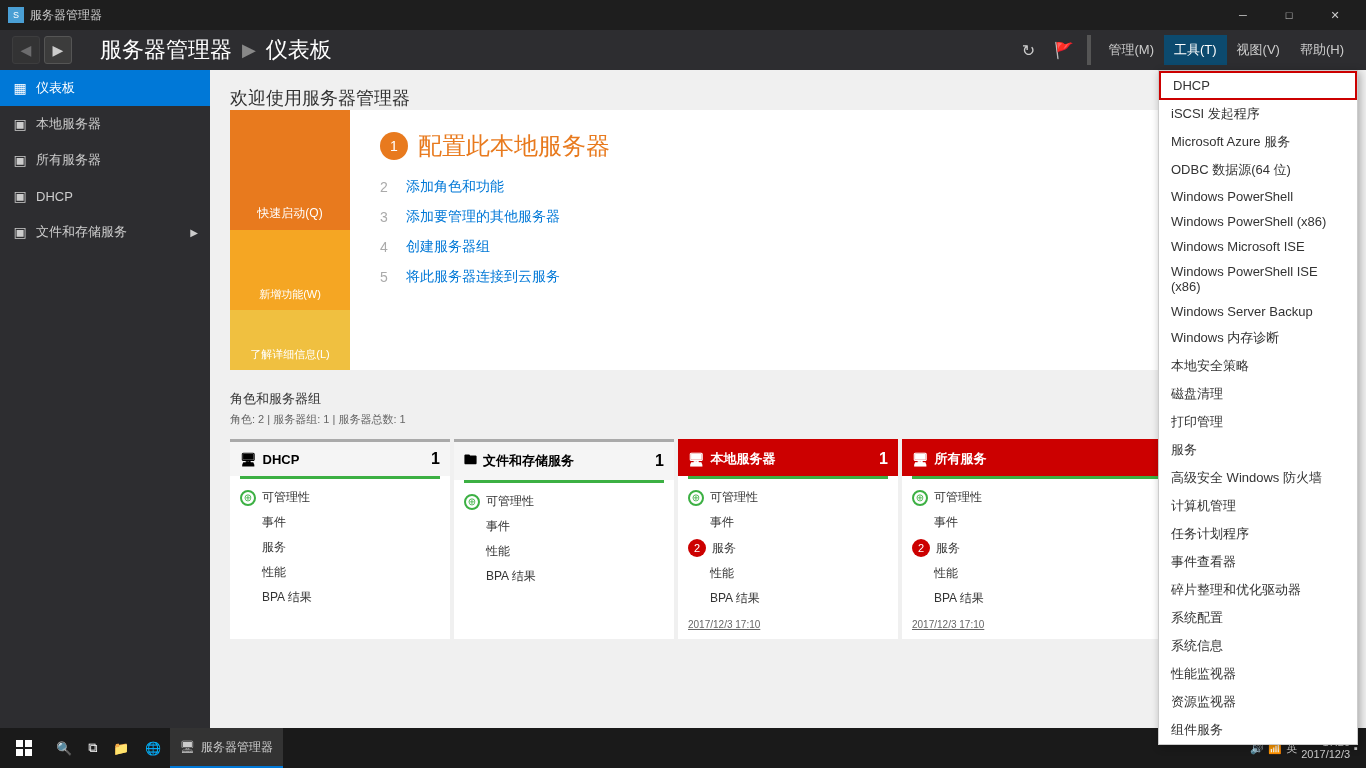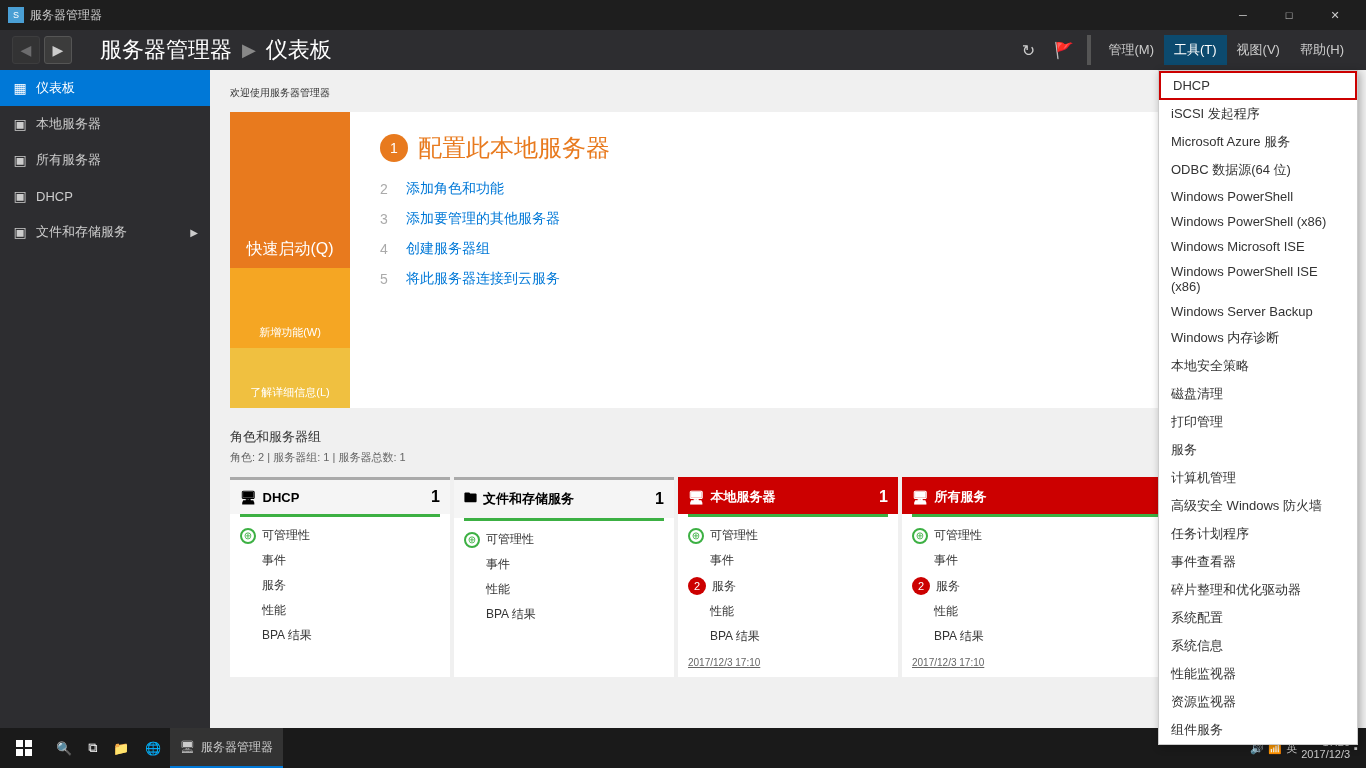--- a/index.html
+++ b/index.html
@@ -97,46 +97,46 @@
     
     .content-area {
       flex: 1;
       background: #f0f0f0;
       overflow-y: auto;
       padding: 16px 20px;
     }
 
     
     .welcome-title {
-      font-size: 10px;
+      font-size: 18px;
       color: #333;
-      margin-bottom: 12px;
+      margin-bottom: 0;
     }
 
     
     .quick-start-container {
       display: flex;
       margin-bottom: 20px;
       background: white;
     }
     .tiles-column {
       display: flex;
       flex-direction: column;
       width: 120px;
     }
     .tile-orange-1 {
       background: #e87a1e;
-      height: 156px;
+      height: 120px;
       display: flex;
       flex-direction: column;
       align-items: center;
       justify-content: flex-end;
       padding: 8px;
       color: white;
-      font-size: 16px;
+      font-size: 12px;
     }
     .tile-orange-2 {
       background: #f5a623;
       height: 80px;
       display: flex;
       flex-direction: column;
       align-items: center;
       justify-content: flex-end;
       padding: 8px;
       color: white;
@@ -586,22 +586,22 @@
     <div class="dropdown-item">Windows PowerShell</div>
     <div class="dropdown-item">Windows PowerShell (x86)</div>
     <div class="dropdown-item">Windows Microsoft ISE</div>
     <div class="dropdown-item">Windows PowerShell ISE (x86)</div>
     <div class="dropdown-item">Windows Server Backup</div>
     <div class="dropdown-item">Windows 内存诊断</div>
     <div class="dropdown-item">本地安全策略</div>
     <div class="dropdown-item">磁盘清理</div>
     <div class="dropdown-item">打印管理</div>
     <div class="dropdown-item">服务</div>
+    <div class="dropdown-item">高级安全 Windows 防火墙</div>
     <div class="dropdown-item">计算机管理</div>
-    <div class="dropdown-item">高级安全 Windows 防火墙</div>
     <div class="dropdown-item">任务计划程序</div>
     <div class="dropdown-item">事件查看器</div>
     <div class="dropdown-item">碎片整理和优化驱动器</div>
     <div class="dropdown-item">系统配置</div>
     <div class="dropdown-item">系统信息</div>
     <div class="dropdown-item">性能监视器</div>
     <div class="dropdown-item">资源监视器</div>
     <div class="dropdown-item">组件服务</div>
   </div>
 

